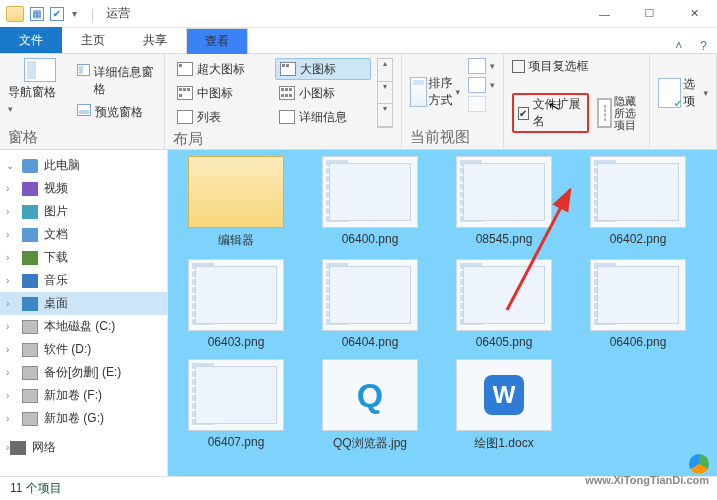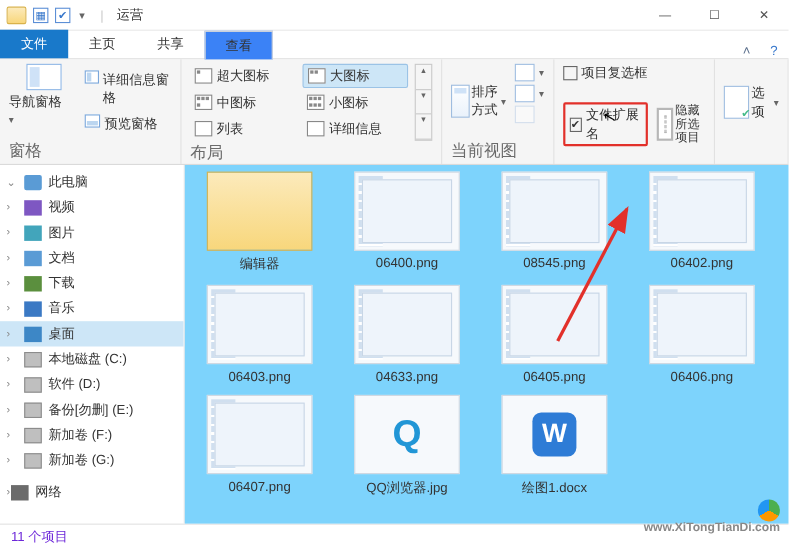--- a/index.html
+++ b/index.html
@@ -83,21 +83,21 @@
 .thumb { width: 96px; height: 72px; border: 1px solid #cfd8e2; background: #f6f9fc; position: relative; overflow: hidden; }
 .thumb.folder { background: linear-gradient(#fceabb,#f8d77c); border-color: #d9b24a; }
 .thumb.app::after { content:""; position:absolute; inset:6px; background:#eef4fb; border:1px solid #c8d6e6; }
 .thumb.app .play { position:absolute; left:50%; top:50%; width:26px; height:26px; margin:-13px; border-radius:50%; background:#444; }
 .thumb.app .play::after { content:""; position:absolute; left:10px; top:7px; border-left:8px solid #fff; border-top:6px solid transparent; border-bottom:6px solid transparent; }
 .thumb .mini-bars { position:absolute; left:3px; top:3px; bottom:3px; width:22px; background:repeating-linear-gradient(#d0dfef 0 6px,#fff 6px 8px); }
 .thumb.qq::after { content:"Q"; position:absolute; left:50%; top:50%; transform:translate(-50%,-50%); font-size:34px; font-weight:bold; color:#2196d6; }
 .thumb.docx::after { content:"W"; position:absolute; left:50%; top:50%; transform:translate(-50%,-50%); width:40px; height:40px; background:#2e7cd6; color:#fff; border-radius:8px; font-size:24px; font-weight:bold; display:flex; align-items:center; justify-content:center; }
 .fname { font-size: 12px; text-align: center; }
 
-.status { height: 24px; border-top: 1px solid #e1e1e1; display: flex; align-items: center; padding: 0 10px; font-size: 12px; color: #6d28d9; }
+.status { height: 24px; border-top: 1px solid #e1e1e1; display: flex; align-items: center; padding: 0 10px; font-size: 12px; color: #14532d; }
 
 .red-arrow { position: absolute; left: 492px; top: 180px; width: 100px; height: 140px; pointer-events: none; }
 .watermark { position: absolute; right: 8px; bottom: 26px; font-size: 18px; font-weight: bold; color: #666; text-shadow: 1px 1px #fff; display:flex; align-items:center; gap:4px; }
 .watermark .sub { font-size: 11px; font-weight: bold; color: #888; position:absolute; right:0; bottom:-12px; }
 .watermark .logo { width:20px; height:20px; border-radius:50%; background: conic-gradient(#4caf50 0 120deg,#ff9800 120deg 240deg,#2196f3 240deg 360deg); }
 
 .cursor { position:absolute; left:548px; top:98px; font-size:14px; color:#000; transform: rotate(-15deg); pointer-events:none; }
 </style>
 </head>
 <body>
@@ -370,21 +370,21 @@
             <div class="mini-bars"></div>
             <div class="play"></div>
           </div>
           <div class="fname">06403.png</div>
         </div>
         <div class="file">
           <div class="thumb app">
             <div class="mini-bars"></div>
             <div class="play"></div>
           </div>
-          <div class="fname">04633.png</div>
+          <div class="fname">06404.png</div>
         </div>
         <div class="file">
           <div class="thumb app">
             <div class="mini-bars"></div>
             <div class="play"></div>
           </div>
           <div class="fname">06405.png</div>
         </div>
         <div class="file">
           <div class="thumb app">

